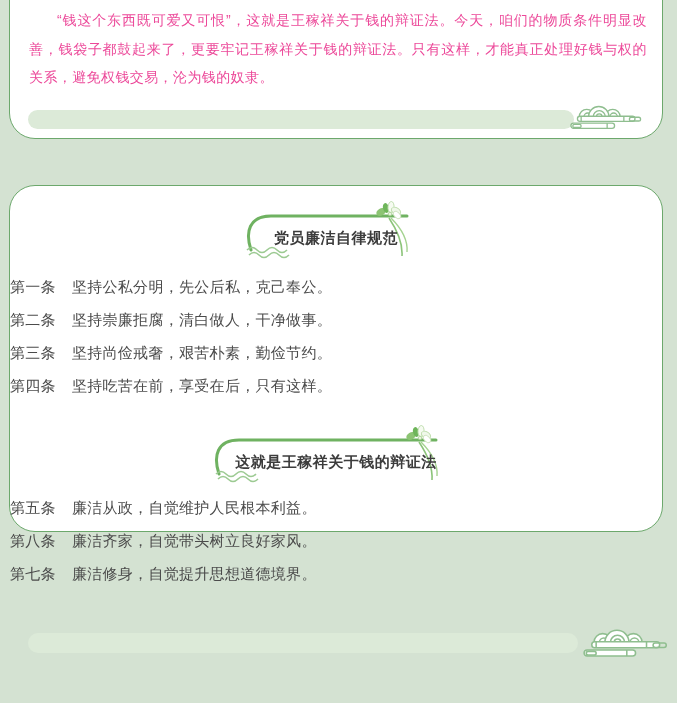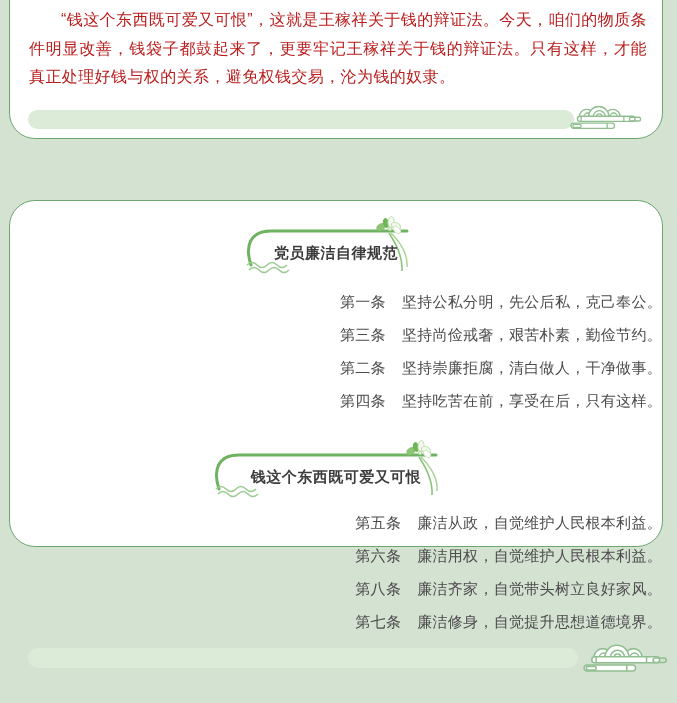--- a/index.html
+++ b/index.html
@@ -6,25 +6,25 @@
   body{
     width:677px;height:703px;position:relative;overflow:hidden;
     background:#d4e2d2;
     font-family:"Liberation Sans", sans-serif;
   }
   .card{
     position:absolute;left:9px;width:654px;box-sizing:border-box;
     background:#ffffff;border:1px solid #6ca86c;border-radius:26px;
   }
   #card1{top:-31px;height:170px}
-  #card2{top:200px;height:347px}
+  #card2{top:185px;height:347px}
 
   .paragraph{
     position:absolute;left:19px;right:15px;top:36px;margin:0;
-    font-size:16px;line-height:28.5px;color:#b91c1c;
+    font-size:14px;line-height:28.5px;color:#ec4899;
     text-align:justify;text-indent:2em;letter-spacing:.4px;
   }
 
   .pill{position:absolute;background:#dcead8;border-radius:10px}
   #pill1{left:18px;top:140px;width:546px;height:19px}
   #pill2{left:18px;top:447px;width:550px;height:20px}
 
   .cloud{position:absolute}
   #cloud1{right:14px;top:124px;width:78px;height:38px}
   #cloud2{right:-13px;top:430px;width:92px;height:44px}
@@ -33,21 +33,21 @@
   #header1{top:12px}
   #header2{top:236px}
   .deco{position:absolute;left:50%;transform:translateX(-50%);top:0;overflow:visible}
   #deco1{width:230px;height:64px}
   #deco2{width:300px;height:64px}
   .section-title{
     position:absolute;left:0;right:0;top:31px;text-align:center;
     font-weight:bold;font-size:15px;color:#3c3c3c;letter-spacing:.5px;
   }
 
-  .rules{position:absolute;left:0;right:0;text-align:right}
+  .rules{position:absolute;left:0;right:0;text-align:left}
   #list1{top:84px}
   #list2{top:305px}
   .rule-item{line-height:33px;font-size:15px;color:#4b4b4b;letter-spacing:.3px}
   .rule-label{margin-right:16px}
 </style>
 </head>
 <body>
 
 <div class="card" id="card1">
   <p class="paragraph">“钱这个东西既可爱又可恨”，这就是王稼祥关于钱的辩证法。今天，咱们的物质条件明显改善，钱袋子都鼓起来了，更要牢记王稼祥关于钱的辩证法。只有这样，才能真正处理好钱与权的关系，避免权钱交易，沦为钱的奴隶。</p>
@@ -91,22 +91,22 @@
         <ellipse cx="7" cy="-5" rx="5" ry="3.2" fill="#f0f8ea" stroke="#bcdcaa" stroke-width="0.9" transform="rotate(28 7 -5)"></ellipse>
         <ellipse cx="8" cy="-1" rx="4.5" ry="2.8" fill="#ffffff" stroke="#cde3bd" stroke-width="0.9" transform="rotate(45 8 -1)"></ellipse>
         <circle cx="1" cy="-2" r="1.8" fill="#e9f4df" stroke="#a7cf93" stroke-width="0.8"></circle>
       </g>
     </svg>
     <div class="section-title">党员廉洁自律规范</div>
   </div>
 
   <div class="rules" id="list1">
     <div class="rule-item"><span class="rule-label">第一条</span><span>坚持公私分明，先公后私，克己奉公。</span></div>
+    <div class="rule-item"><span class="rule-label">第二条</span><span>坚持崇廉拒腐，清白做人，干净做事。</span></div>
     <div class="rule-item"><span class="rule-label">第三条</span><span>坚持尚俭戒奢，艰苦朴素，勤俭节约。</span></div>
-    <div class="rule-item"><span class="rule-label">第二条</span><span>坚持崇廉拒腐，清白做人，干净做事。</span></div>
     <div class="rule-item"><span class="rule-label">第四条</span><span>坚持吃苦在前，享受在后，只有这样。</span></div>
   </div>
 
   <div class="section-header" id="header2">
     <svg class="deco" id="deco2" viewBox="0 0 300 64">
       <path d="M33 52 C27 34 31 18 53 18 H250" fill="none" stroke="#6fb261" stroke-width="3" stroke-linecap="round"></path>
       <g fill="none" stroke="#9cca92" stroke-width="1.6">
         <path d="M30 52 q5 -5 10 0 q5 5 10 0 q5 -5 10 0 q5 5 10 0"></path>
         <path d="M32 57 q5 -5 10 0 q5 5 10 0 q5 -5 10 0 q5 5 10 0"></path>
       </g>
@@ -114,26 +114,25 @@
         <path d="M0 2 C8 14 14 26 13 40" fill="none" stroke="#8cc47a" stroke-width="1.6"></path>
         <path d="M2 2 C12 12 19 24 18 36" fill="none" stroke="#a5d391" stroke-width="1.4"></path>
         <ellipse cx="-8" cy="-4" rx="5" ry="3.5" fill="#8cc473" transform="rotate(-30 -8 -4)"></ellipse>
         <ellipse cx="-3" cy="-8" rx="3" ry="5" fill="#6eb55a" transform="rotate(-15 -3 -8)"></ellipse>
         <ellipse cx="2" cy="-9" rx="3" ry="5.5" fill="#f6fbf1" stroke="#bcdcaa" stroke-width="0.9" transform="rotate(5 2 -9)"></ellipse>
         <ellipse cx="7" cy="-5" rx="5" ry="3.2" fill="#f0f8ea" stroke="#bcdcaa" stroke-width="0.9" transform="rotate(28 7 -5)"></ellipse>
         <ellipse cx="8" cy="-1" rx="4.5" ry="2.8" fill="#ffffff" stroke="#cde3bd" stroke-width="0.9" transform="rotate(45 8 -1)"></ellipse>
         <circle cx="1" cy="-2" r="1.8" fill="#e9f4df" stroke="#a7cf93" stroke-width="0.8"></circle>
       </g>
     </svg>
-    <div class="section-title">钱这个东西既可爱又可恨</div>
+    <div class="section-title">这就是王稼祥关于钱的辩证法</div>
   </div>
 
   <div class="rules" id="list2">
     <div class="rule-item"><span class="rule-label">第五条</span><span>廉洁从政，自觉维护人民根本利益。</span></div>
-    <div class="rule-item"><span class="rule-label">第六条</span><span>廉洁用权，自觉维护人民根本利益。</span></div>
     <div class="rule-item"><span class="rule-label">第八条</span><span>廉洁齐家，自觉带头树立良好家风。</span></div>
     <div class="rule-item"><span class="rule-label">第七条</span><span>廉洁修身，自觉提升思想道德境界。</span></div>
   </div>
 
   <div class="pill" id="pill2"></div>
 
   <svg class="cloud" id="cloud2" viewBox="0 0 84 40">
     <g fill="#ffffff" stroke="#8fbe8f" stroke-width="1.4">
       <path d="M10 24 a8 8 0 0 1 16 0 z"></path>
       <path d="M38 24 a8 8 0 0 1 16 0 z"></path>

